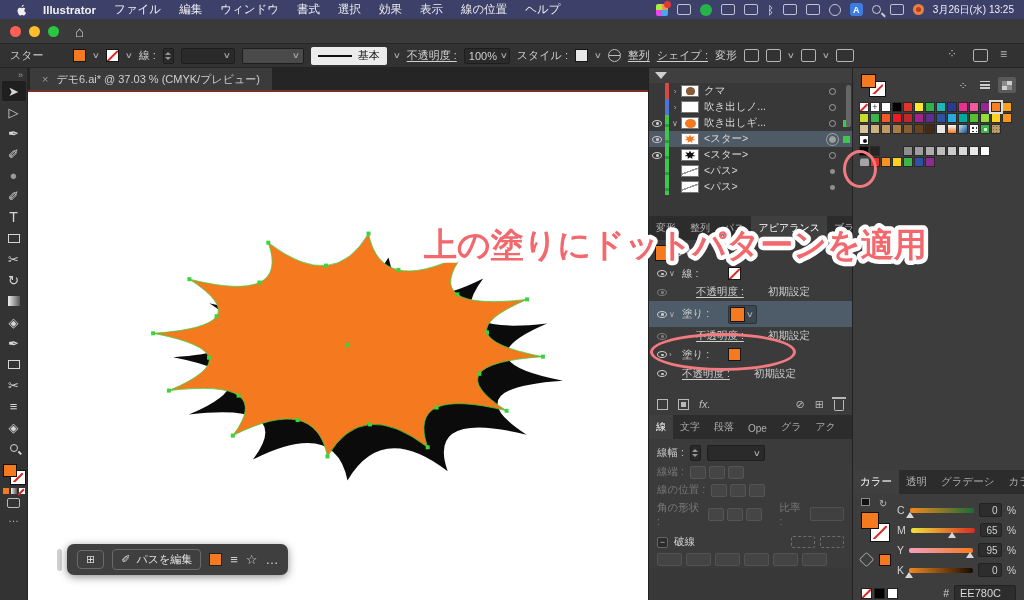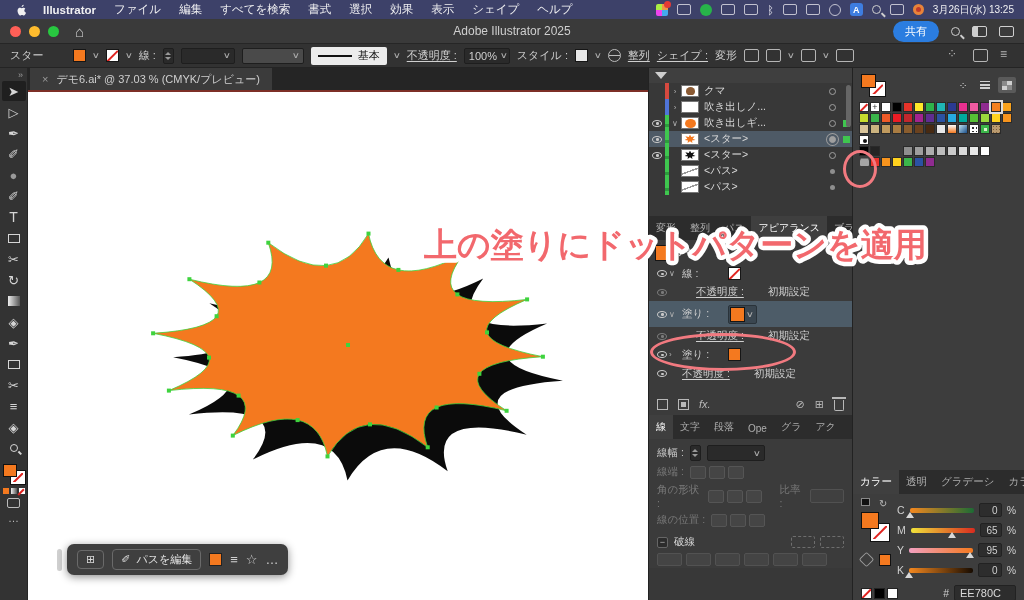--- a/index.html
+++ b/index.html
@@ -277,26 +277,26 @@
 
 <div id="app">
 
   <div id="menubar">
     <svg class="apple-logo" viewBox="0 0 16 16">
         <path fill="#f0f0f2" d="M11.1 8.6c0-1.6 1.3-2.4 1.4-2.4-.8-1.1-2-1.3-2.4-1.3-1-.1-2 .6-2.5.6S6.3 4.9 5.4 5C4.3 5 3.2 5.6 2.6 6.7c-1.2 2.1-.3 5.2.9 6.9.6.8 1.3 1.8 2.2 1.7.9 0 1.2-.6 2.3-.6s1.4.6 2.3.6 1.6-.9 2.1-1.7c.7-1 .9-1.9 1-2-.1 0-2.3-.9-2.3-3zM9.5 3.1c.5-.6.8-1.4.7-2.2-.7 0-1.5.5-2 1.1-.4.5-.8 1.3-.7 2.1.8.1 1.6-.4 2-1z"></path>
       </svg>
     <span class="mitem app-name">Illustrator</span>
     <span class="mitem">ファイル</span>
     <span class="mitem">編集</span>
-    <span class="mitem">すべてを検索</span>
+    <span class="mitem">ウィンドウ</span>
     <span class="mitem">書式</span>
     <span class="mitem">選択</span>
     <span class="mitem">効果</span>
     <span class="mitem">表示</span>
-    <span class="mitem">シェイプ</span>
+    <span class="mitem">線の位置</span>
     <span class="mitem">ヘルプ</span>
     <div id="menu-right">
       <span class="mi-grid"></span>
       <span class="mi"></span>
       <span class="mi-line"></span>
       <span class="mi"></span>
       <span class="mi"></span>
       <span class="mi-bt">ᛒ</span>
       <span class="mi"></span>
       <span class="mi"></span>
@@ -307,27 +307,20 @@
       <span class="mi-rec"></span>
       <span id="menu-clock">3月26日(水) 13:25</span>
     </div>
   </div>
 
   <div id="titlebar">
     <span class="tl tl-close"></span>
     <span class="tl tl-min"></span>
     <span class="tl tl-max"></span>
     <span class="home-ico">⌂</span>
-    <span id="tb-title">Adobe Illustrator 2025</span>
-    <div id="tb-right">
-      <span id="share-btn">共有</span>
-      <span class="maglass"></span>
-      <span class="layout-ico half"></span>
-      <span class="layout-ico"></span>
-    </div>
   </div>
 
   <div id="controlbar">
     <span class="cb-label" style="width:56px">スター</span>
     <span class="chip" style="background:#f4791f"></span>
     <span class="chev">∨</span>
     <span class="chip chip-none"></span>
     <span class="chev">∨</span>
     <span class="cb-label">線 :</span>
     <span class="stepper">
@@ -705,36 +698,36 @@
       </div>
       <div class="st-row gray">
         <span>線端 :</span>
         <span class="btn3">
             <i></i>
             <i></i>
             <i></i>
           </span>
       </div>
       <div class="st-row gray">
+        <span>線の位置 :</span>
+        <span class="btn3">
+            <i></i>
+            <i></i>
+            <i></i>
+          </span>
+      </div>
+      <div class="st-row gray">
         <span>角の形状 :</span>
         <span class="btn3">
             <i></i>
             <i></i>
             <i></i>
           </span>
         <span style="margin-left:12px">比率 :</span>
         <span class="st-field"></span>
-      </div>
-      <div class="st-row gray">
-        <span>線の位置 :</span>
-        <span class="btn3">
-            <i></i>
-            <i></i>
-            <i></i>
-          </span>
       </div>
       <div class="st-row" style="margin-top:4px">
         <span class="cbx">−</span>
         <span style="color:#d6d6d6">破線</span>
         <span style="margin-left:auto;display:flex;gap:5px">
           <span class="dash-preset"></span>
           <span class="dash-preset"></span>
         </span>
       </div>
       <div class="st-row gray" style="gap:4px">

